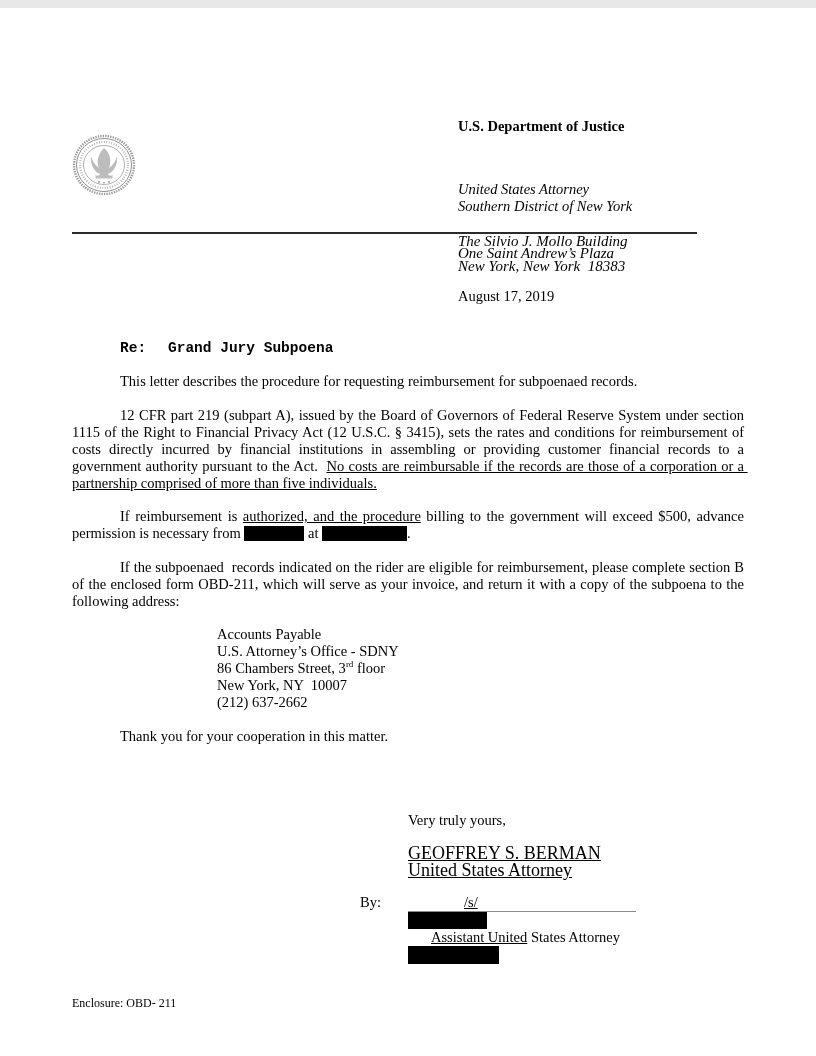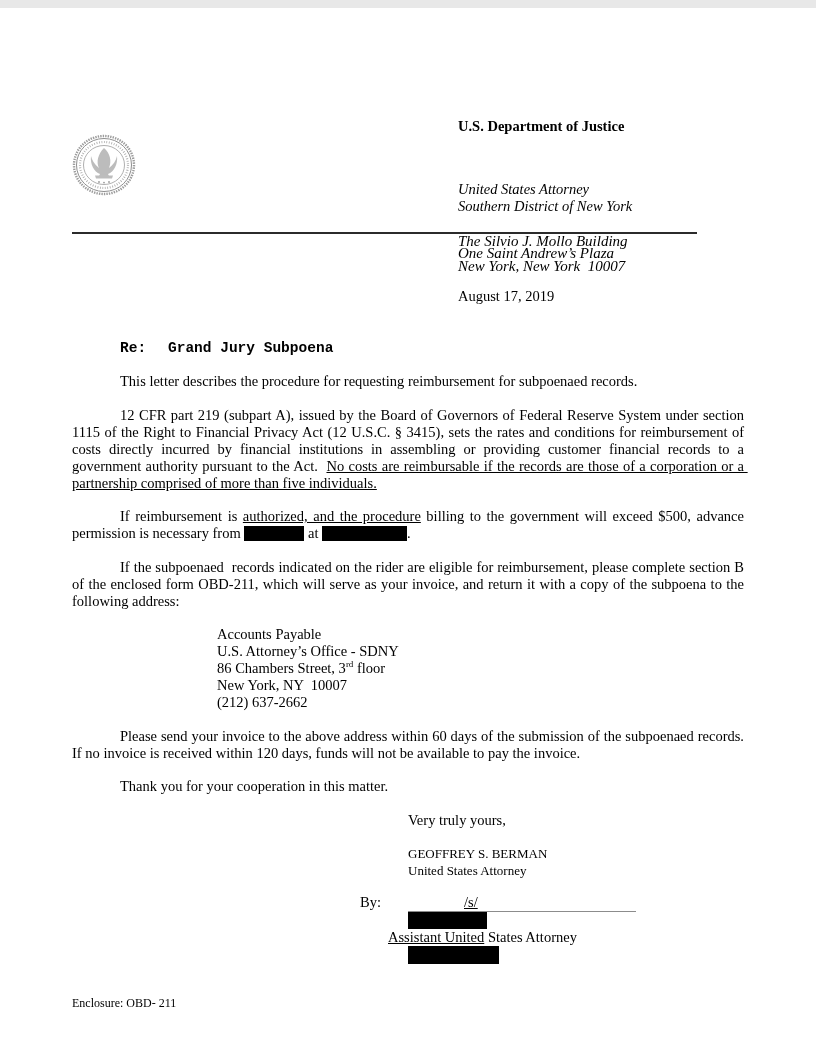--- a/index.html
+++ b/index.html
@@ -30,30 +30,30 @@
   .u { text-decoration:underline; }
   .redaction {
     display:inline-block; background:#000; height:15px;
     vertical-align:-3px;
   }
   .mailing-address { margin:0 0 16.5px 145px; font-size:14.5px; line-height:17px; }
   .addr-line { white-space:pre-wrap; }
   sup { font-size:9px; line-height:0; vertical-align:super; }
   
   .closing { left:408px; top:804px; font-size:14.5px;text-align:center; }
-  .signer { left:408px; top:837px; font-size:13px; line-height:17px; }
+  .signer { left:408px; top:837px; font-size:18px; line-height:17px;text-decoration:underline; }
   .by-label { left:360px; top:886px; font-size:14.5px; }
   .sig-line {
     left:408px; top:886px; width:228px; height:17px;
     border-bottom:1px solid #8c8c8c; font-size:14.5px;
   }
   .sig-line .s-mark { position:absolute; left:56px; top:0; text-decoration:underline; }
   .redaction-block { background:#000; }
   .sig-redact-1 { left:408px; top:904px; }
-  .assistant { left:388px; top:921px; font-size:14.5px; }
+  .assistant { left:431px; top:921px; font-size:14.5px; }
   .sig-redact-2 { left:408px; top:938px; }
   .enclosure { left:72px; top:988px; font-size:12px; }
 </style>
 </head>
 <body>
 
 <div class="page">
 
   <div class="abs seal">
     <svg width="64" height="62" viewBox="0 0 64 62" aria-hidden="true">
@@ -71,41 +71,40 @@
 
   <div class="abs agency">U.S. Department of Justice</div>
   <div class="abs office">
     <div>United States Attorney</div>
     <div>Southern District of New York</div>
   </div>
   <div class="abs lh-rule"></div>
   <div class="abs building">
       <div>The Silvio J. Mollo Building</div>
       <div>One Saint Andrew’s Plaza</div>
-      <div>New York, New York  10007</div>
+      <div>New York, New York  18383</div>
     </div>
   <div class="abs date">August 17, 2019</div>
 
   <div class="abs re">
     <span class="re-label">Re:</span><span>Grand Jury Subpoena</span>
   </div>
 
   <div class="abs body-flow">
       <p class="para"><span>This letter describes the procedure for requesting reimbursement for subpoenaed records.</span></p>
       <p class="para"><span>12 CFR part 219 (subpart A), issued by the Board of Governors of Federal Reserve System under section 1115 of the Right to Financial Privacy Act (12 U.S.C. § 3415), sets the rates and conditions for reimbursement of costs directly incurred by financial institutions in assembling or providing customer financial records to a government authority pursuant to the Act.  </span><span class="u">No costs are reimbursable if the records are those of a corporation or a partnership comprised of more than five individuals.</span></p>
       <p class="para"><span>If reimbursement is </span><span class="u">authorized, and the procedure</span><span> billing to the government will exceed $500, advance permission is necessary from </span><span class="redaction" style="width: 60px;"></span><span> at </span><span class="redaction" style="width: 85px;"></span><span>.</span></p>
       <p class="para"><span>If the subpoenaed  records indicated on the rider are eligible for reimbursement, please complete section B of the enclosed form OBD-211, which will serve as your invoice, and return it with a copy of the subpoena to the following address:</span></p>
       <div class="mailing-address">
         <div class="addr-line">Accounts Payable</div>
         <div class="addr-line">U.S. Attorney’s Office - SDNY</div>
         <div class="addr-line">86 Chambers Street, 3<sup>rd</sup> floor</div>
         <div class="addr-line">New York, NY  10007</div>
         <div class="addr-line">(212) 637-2662</div>
       </div>
-      <p class="para"><span>Please send your invoice to the above address within 60 days of the submission of the subpoenaed records. If no invoice is received within 120 days, funds will not be available to pay the invoice.</span></p>
       <p class="para"><span>Thank you for your cooperation in this matter.</span></p>
     </div>
 
   <div class="abs closing">Very truly yours,</div>
   <div class="abs signer">
     <div>GEOFFREY S. BERMAN</div>
     <div>United States Attorney</div>
   </div>
   <div class="abs by-label">By:</div>
   <div class="abs sig-line">

